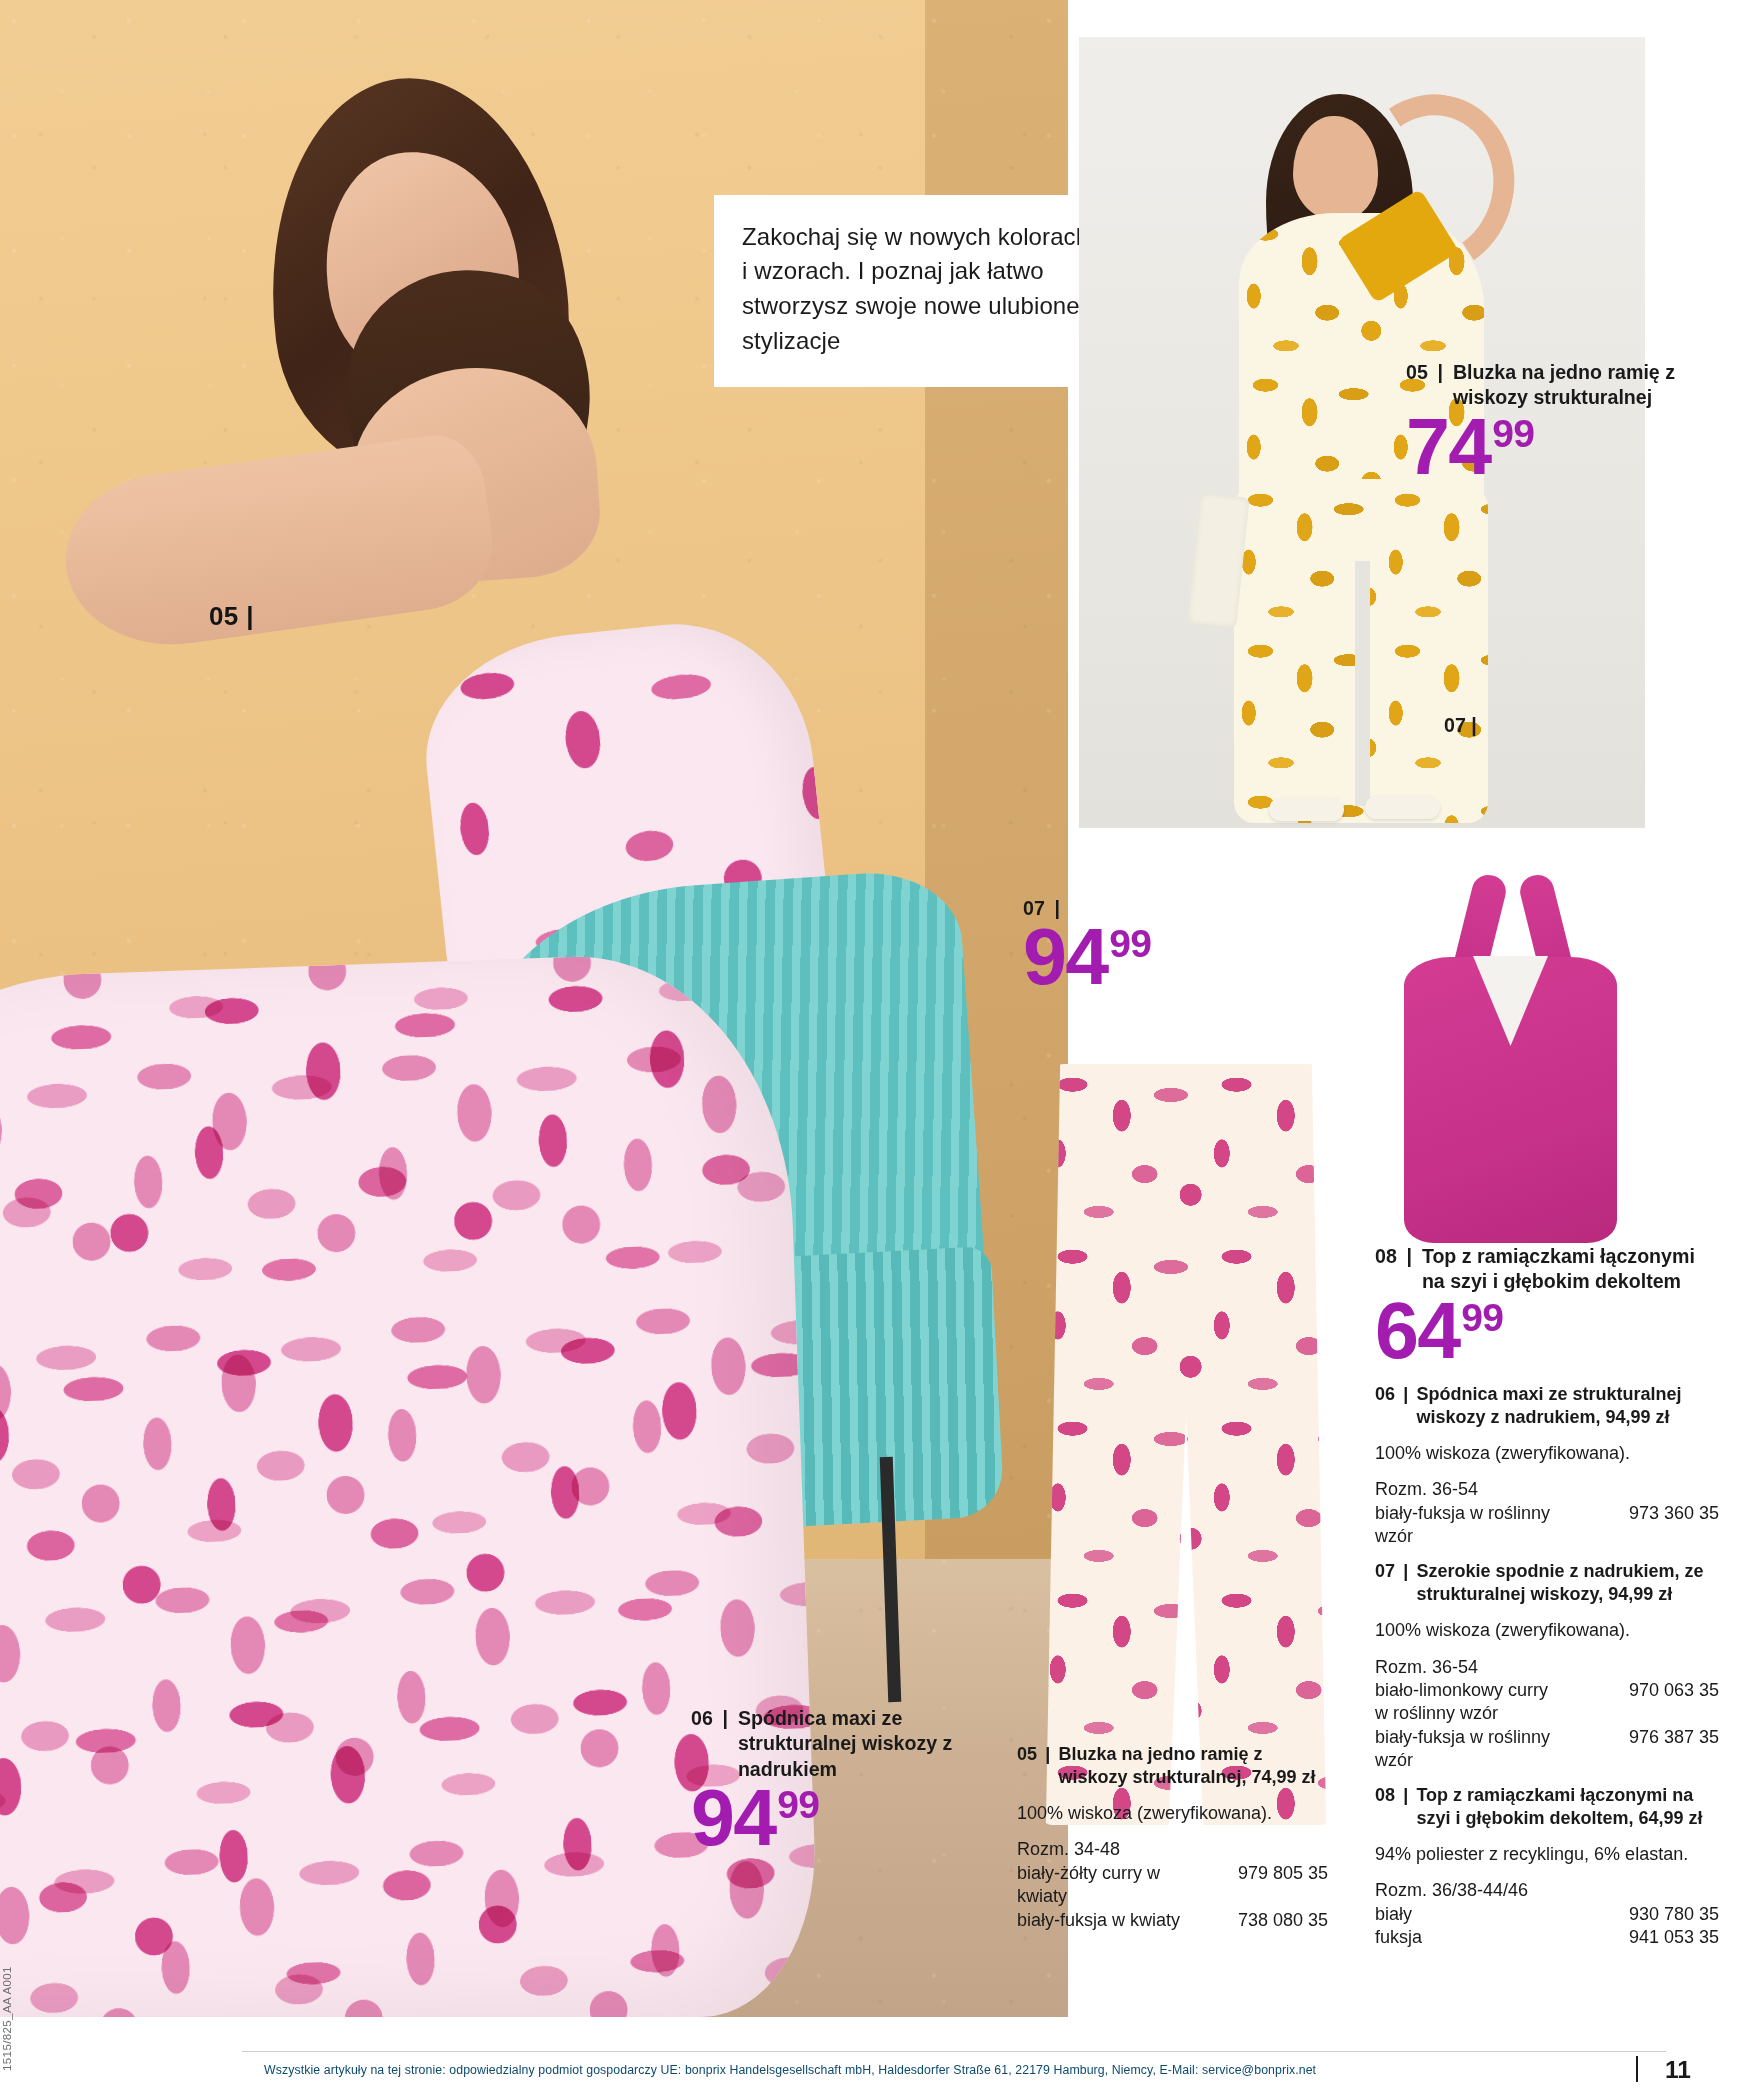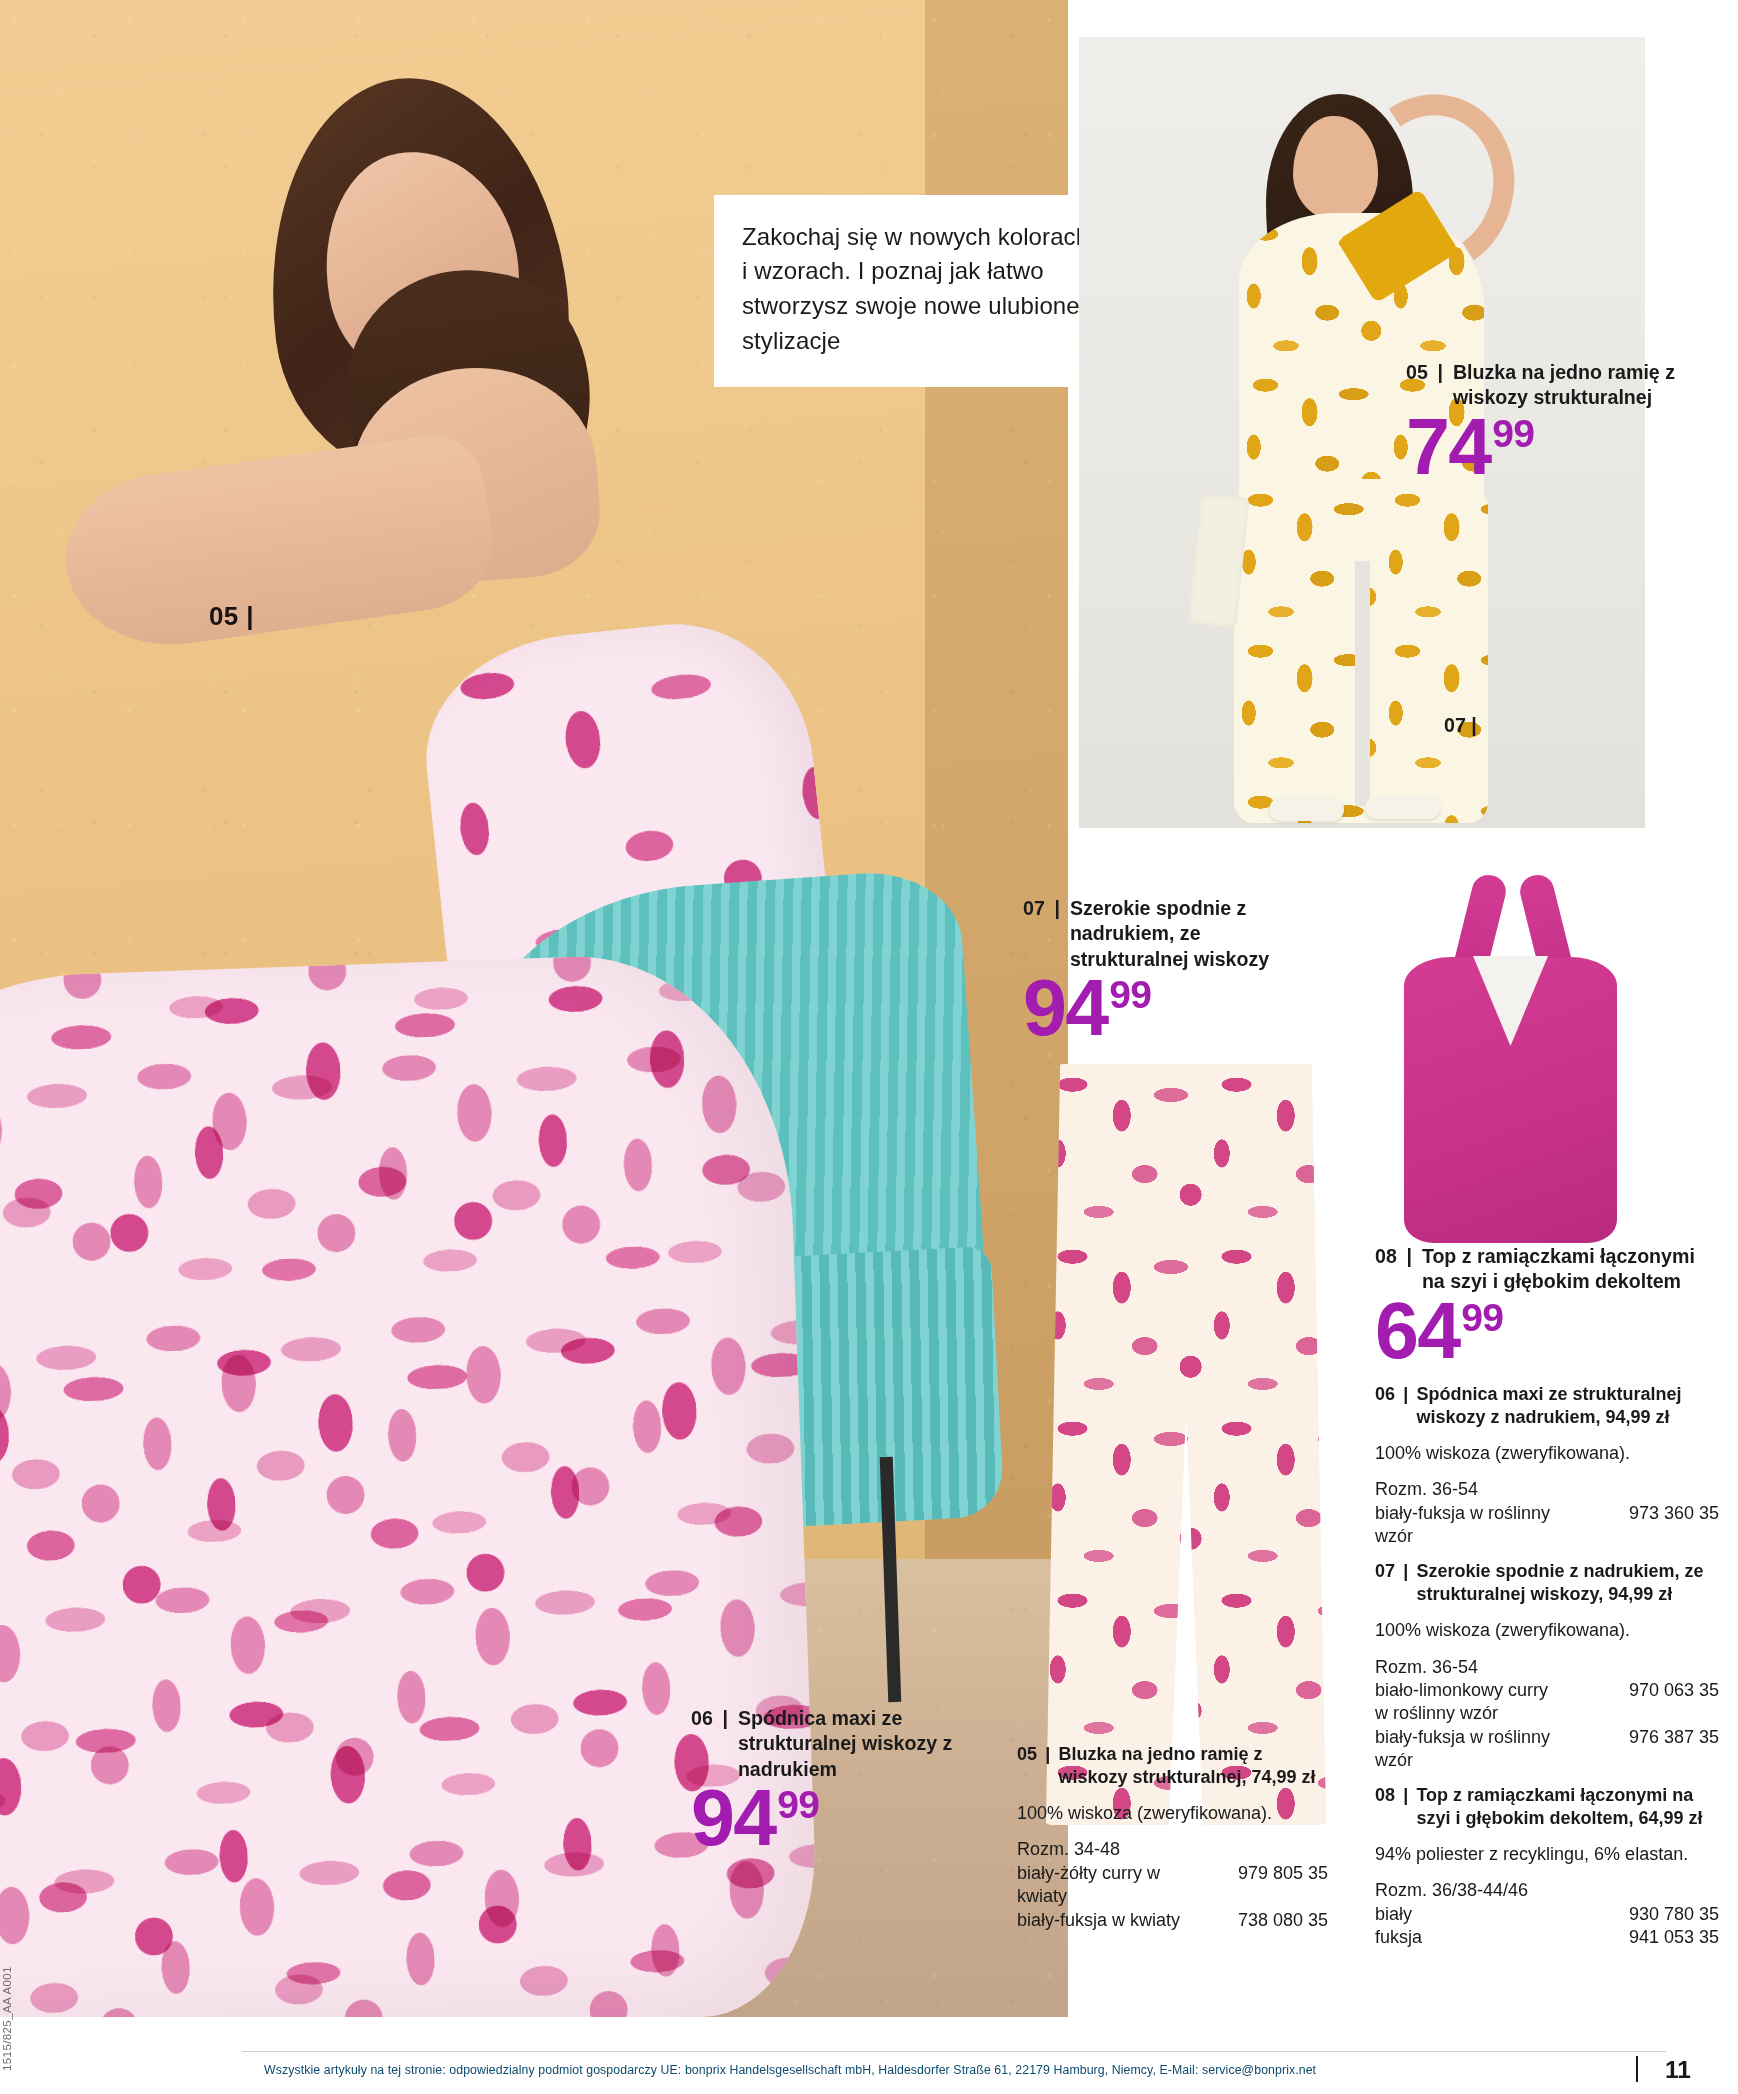--- a/index.html
+++ b/index.html
@@ -419,21 +419,20 @@
   <div class="price">
     <span class="big">74</span>
     <span class="cents">99</span>
   </div>
 </div>
 
 <div class="block-07">
   <div class="cap-line">
     <span class="cap-num">07</span>
     <span class="cap-bar">|</span>
-    <span>Szerokie spodnie z nadrukiem, ze strukturalnej wiskozy</span>
   </div>
   <div class="price">
     <span class="big">94</span>
     <span class="cents">99</span>
   </div>
 </div>
 
 <div class="trousers">
   <div class="tr-shape"></div>
   <div class="tr-pattern"></div>

